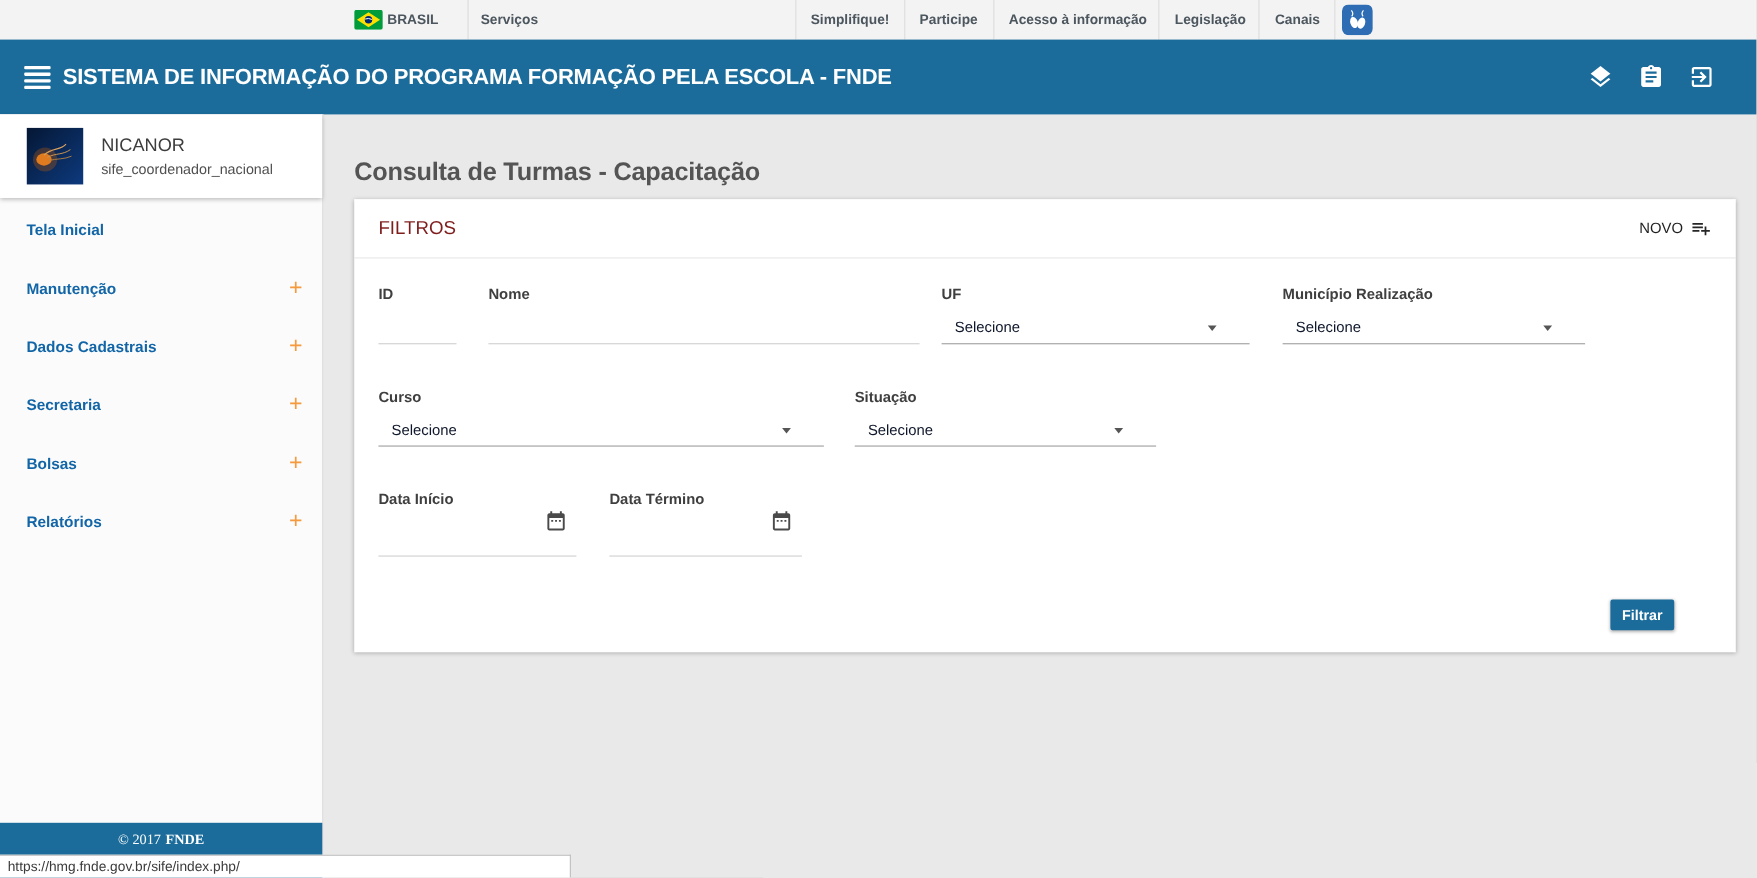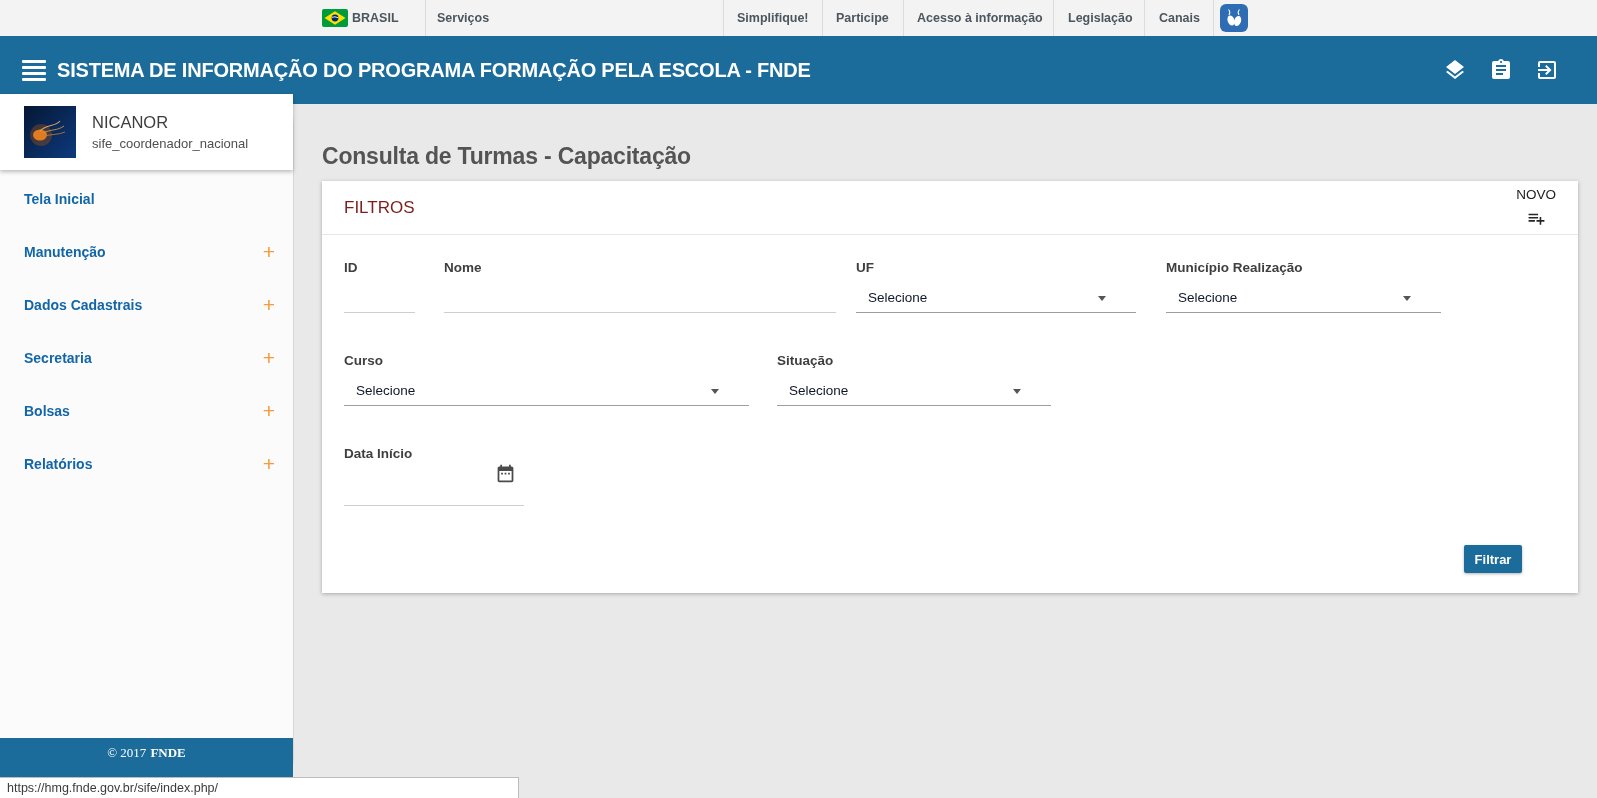--- a/index.html
+++ b/index.html
@@ -17,41 +17,41 @@
   
   .appbar { position:absolute; left:0; top:36px; width:1597px; height:68px; background:#1b6c9a; }
   .hamburger { position:absolute; left:22px; top:24px; width:24px; height:20px; cursor:pointer; }
   .hamburger i { display:block; width:24px; height:3px; background:#fff; margin-bottom:3px; border-radius:1px; }
   .app-title { position:absolute; left:57px; top:0; height:68px; line-height:68px; color:#fff; font-size:20px; font-weight:bold; letter-spacing:-0.2px; white-space:nowrap; }
   .appbar-icons { position:absolute; right:38px; top:0; height:68px; display:flex; align-items:center; gap:22px; }
   .appbar-icons .icbtn { width:24px; height:24px; cursor:pointer; }
   .appbar-icons svg { width:24px; height:24px; fill:#fff; }
 
   
-  .sidebar { position:absolute; left:0; top:94px; width:294px; height:694px; background:#fbfbfb; border-right:1px solid #d6d6d6;border-radius:30px; }
+  .sidebar { position:absolute; left:0; top:104px; width:294px; height:694px; background:#fbfbfb; border-right:1px solid #d6d6d6; }
   .user-card { position:absolute; left:0; top:0; width:293px; height:76px; background:#fff; box-shadow:0 2px 4px rgba(0,0,0,.25); cursor:pointer; display:flex; align-items:center; z-index:2; }
   .avatar { width:52px; height:52px; margin-left:24px; flex:0 0 52px; overflow:hidden; }
   .user-meta { margin-left:16px; }
   .uname { font-size:16.5px; color:#3d3d3d; margin-bottom:4px; }
   .urole { font-size:13px; color:#4f4f4f; }
   .menu { position:absolute; left:0; top:76px; width:293px; padding-top:2px; }
   .menu-item { height:53px; display:flex; align-items:center; padding:0 18px 0 24px; cursor:pointer; }
   .menu-item .mlabel { font-size:14px; font-weight:bold; color:#1266a7; }
   .menu-item .plus { margin-left:auto; color:#f59b3e; font-size:21px; font-weight:normal; line-height:1; cursor:pointer; }
   .side-footer { position:absolute; left:0; bottom:0; width:293px; height:50px; background:#1b6c9a; text-align:center; color:#fff; font-size:13px; padding-top:7px;font-family:Liberation Serif, serif; }
   .side-footer b { margin-left:4px; }
 
   
   .content { position:absolute; left:294px; top:104px; width:1303px; height:694px; }
   .page-title { position:absolute; left:28px; top:39px; font-size:23px; font-weight:bold; color:#545454; letter-spacing:-0.2px; }
 
   .card { position:absolute; left:28px; top:77px; width:1256px; height:412px; background:#fff; box-shadow:0 1px 4px rgba(0,0,0,.28); }
   .card-head { position:absolute; left:0; top:0; width:100%; height:54px; border-bottom:1px solid #e7e7e7; display:flex; align-items:center; padding:0 22px; }
   .card-title { font-size:17px; color:#7f1d1d; }
-  .novo { margin-left:auto; display:flex; align-items:center; gap:7px; cursor:pointer;flex-direction:column; }
+  .novo { margin-left:auto; display:flex; align-items:center; gap:7px; cursor:pointer; }
   .novo-label { font-size:13.5px; color:#1f1f1f; }
   .novo svg { width:19px; height:19px; fill:#262626; }
 
   .field { position:absolute; }
   .field label { position:absolute; left:0; top:0; font-size:13.5px; font-weight:bold; color:#3f3f3f; white-space:nowrap; cursor:default; }
   .line-input { position:absolute; left:0; bottom:0; width:100%; height:30px; border:none; border-bottom:1px solid #cfcfcf; background:transparent; font-size:14px; color:#333; outline:none; font-family:inherit; }
   .select-box { position:absolute; left:0; bottom:0; width:100%; height:32px; border-bottom:1px solid #9e9e9e; cursor:pointer; }
   .select-box .ph { position:absolute; left:12px; bottom:7px; font-size:13.5px; color:#0f172a; }
   .dd-arrow { position:absolute; right:30px; bottom:11px; width:0; height:0; border-left:4.5px solid transparent; border-right:4.5px solid transparent; border-top:5px solid #555; }
   .cal-icon { position:absolute; right:8px; bottom:22px; width:21px; height:21px; cursor:pointer; }
@@ -235,20 +235,29 @@
 
       <div class="field" style="left:22px; top:265px; width:180px; height:60px">
         <label>Data Início</label>
         <input class="line-input" value="" style="">
         <span class="cal-icon">
           <svg viewBox="0 0 24 24">
               <path d="M9 11H7v2h2v-2zm4 0h-2v2h2v-2zm4 0h-2v2h2v-2zm2-7h-1V2h-2v2H8V2H6v2H5c-1.11 0-1.99.9-1.99 2L3 20c0 1.1.89 2 2 2h14c1.1 0 2-.9 2-2V6c0-1.1-.9-2-2-2zm0 16H5V9h14v11z"></path>
             </svg>
         </span>
       </div>
+      <div class="field" style="left:232px; top:265px; width:175px; height:60px">
+        <label>Data Término</label>
+        <input class="line-input" value="" style="">
+        <span class="cal-icon">
+          <svg viewBox="0 0 24 24">
+              <path d="M9 11H7v2h2v-2zm4 0h-2v2h2v-2zm4 0h-2v2h2v-2zm2-7h-1V2h-2v2H8V2H6v2H5c-1.11 0-1.99.9-1.99 2L3 20c0 1.1.89 2 2 2h14c1.1 0 2-.9 2-2V6c0-1.1-.9-2-2-2zm0 16H5V9h14v11z"></path>
+            </svg>
+        </span>
+      </div>
 
       <button class="filtrar">Filtrar</button>
     </section>
   </main>
 
   <div class="statusbar">https://hmg.fnde.gov.br/sife/index.php/</div>
 
 </div>
 
 </body></html>

